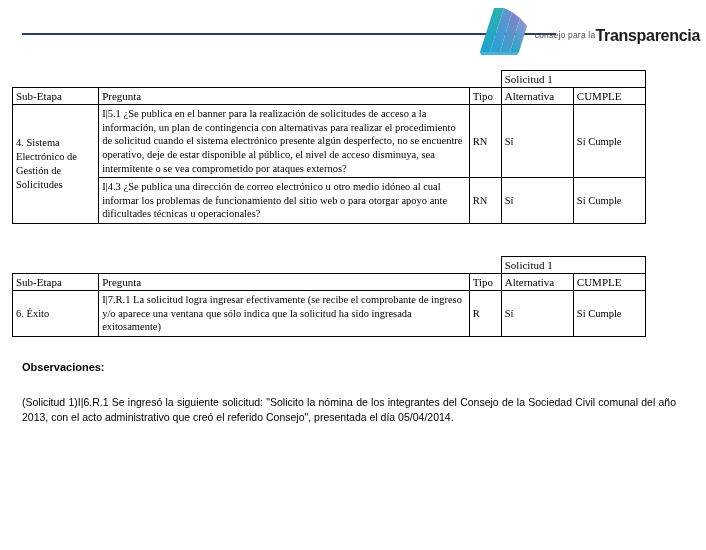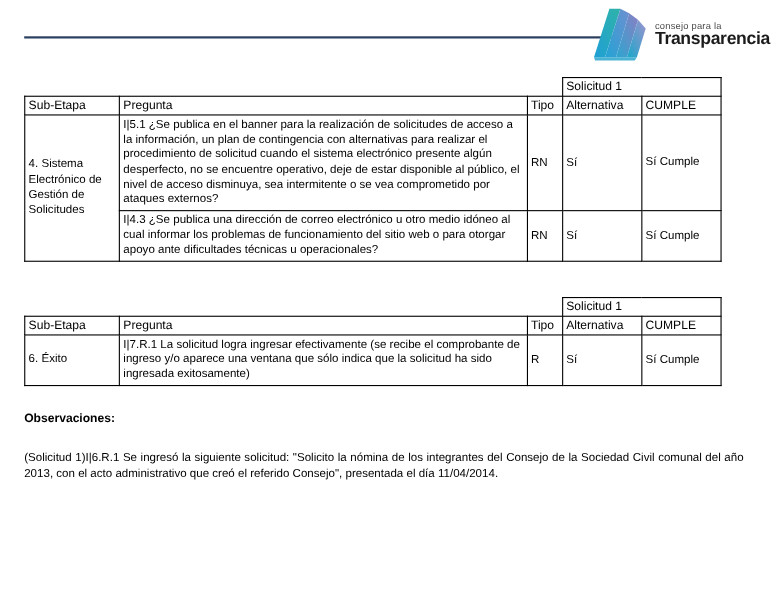--- a/index.html
+++ b/index.html
@@ -37,43 +37,44 @@
     align-items: flex-end;
     gap: 5px;
   }
   .logo-mark {
     width: 52px;
     height: 50px;
     display: block;
   }
   .logo-text {
     display: flex;
-    flex-direction: column;
-    align-items: flex-start;
+    flex-direction: row;
+    align-items: center;
     line-height: 1;
     padding-bottom: 12px;
   }
   .logo-tagline {
     font-size: 8.5px;
     color: #4a4a4a;
     letter-spacing: .2px;
     margin-bottom: 1px;
     font-family: "Liberation Sans", sans-serif;
   }
   .logo-brand {
     font-size: 16px;
     font-weight: bold;
     color: #1b1b1b;
     letter-spacing: -.3px;
     font-family: "Liberation Sans", sans-serif;
   }
 
   
   .tbl-wrap {
-    padding: 0 0 0 22px;
+    padding: 0 0 0 12px;
+    font-family: Liberation Serif, serif;
   }
   table.audit {
     border-collapse: collapse;
     table-layout: fixed;
     width: 634px;
     font-size: 10.5px;
   }
   table.audit td, table.audit th {
     border: 1px solid #000000;
     padding: 2px 3px;
@@ -251,14 +252,14 @@
       <td class="tipo">R</td>
       <td class="alt">Sí</td>
       <td class="cumple">Sí Cumple</td>
     </tr>
   </tbody>
     </table>
 </div>
 
 <div class="obs" style="margin-top:24px;">
   <div class="obs-title">Observaciones:</div>
-  <div class="obs-body">(Solicitud 1)I|6.R.1 Se ingresó la siguiente solicitud: "Solicito la nómina de los integrantes del Consejo de la Sociedad Civil comunal del año 2013, con el acto administrativo que creó el referido Consejo", presentada el día 11/04/2014.</div>
+  <div class="obs-body">(Solicitud 1)I|6.R.1 Se ingresó la siguiente solicitud: "Solicito la nómina de los integrantes del Consejo de la Sociedad Civil comunal del año 2013, con el acto administrativo que creó el referido Consejo", presentada el día 05/04/2014.</div>
 </div>
 
 </body></html>

